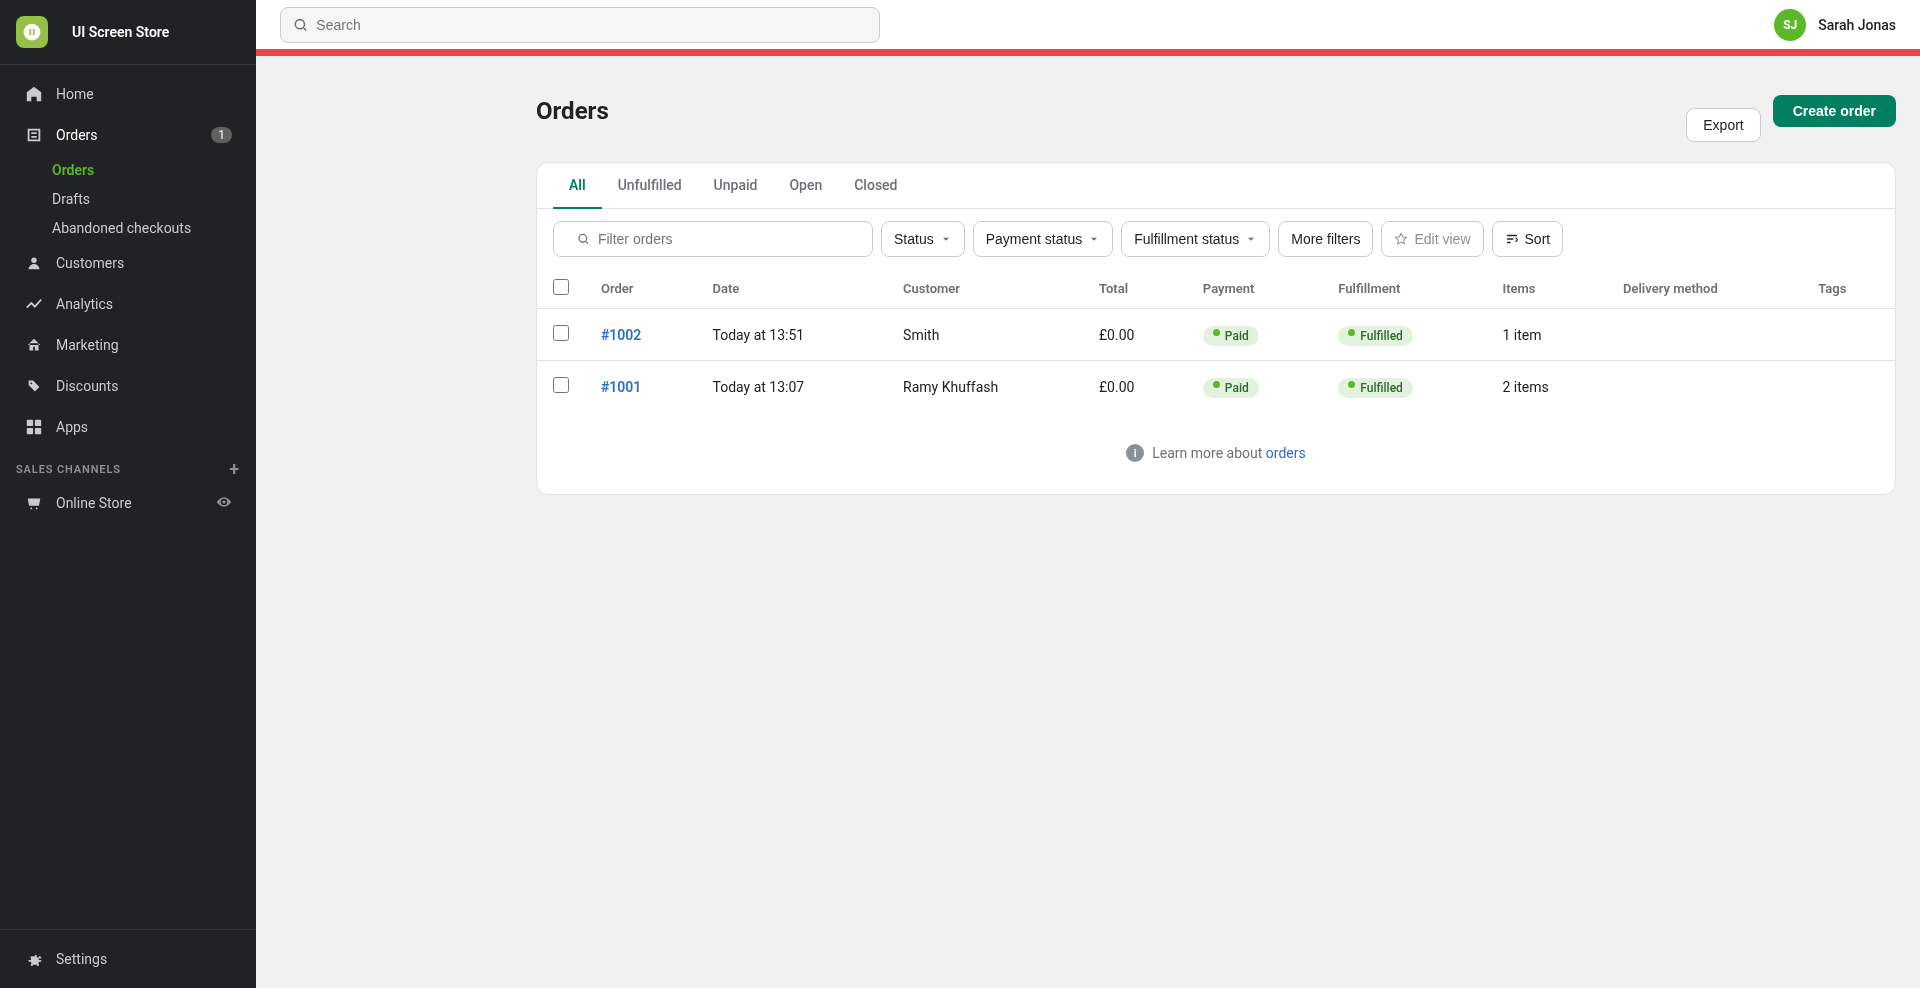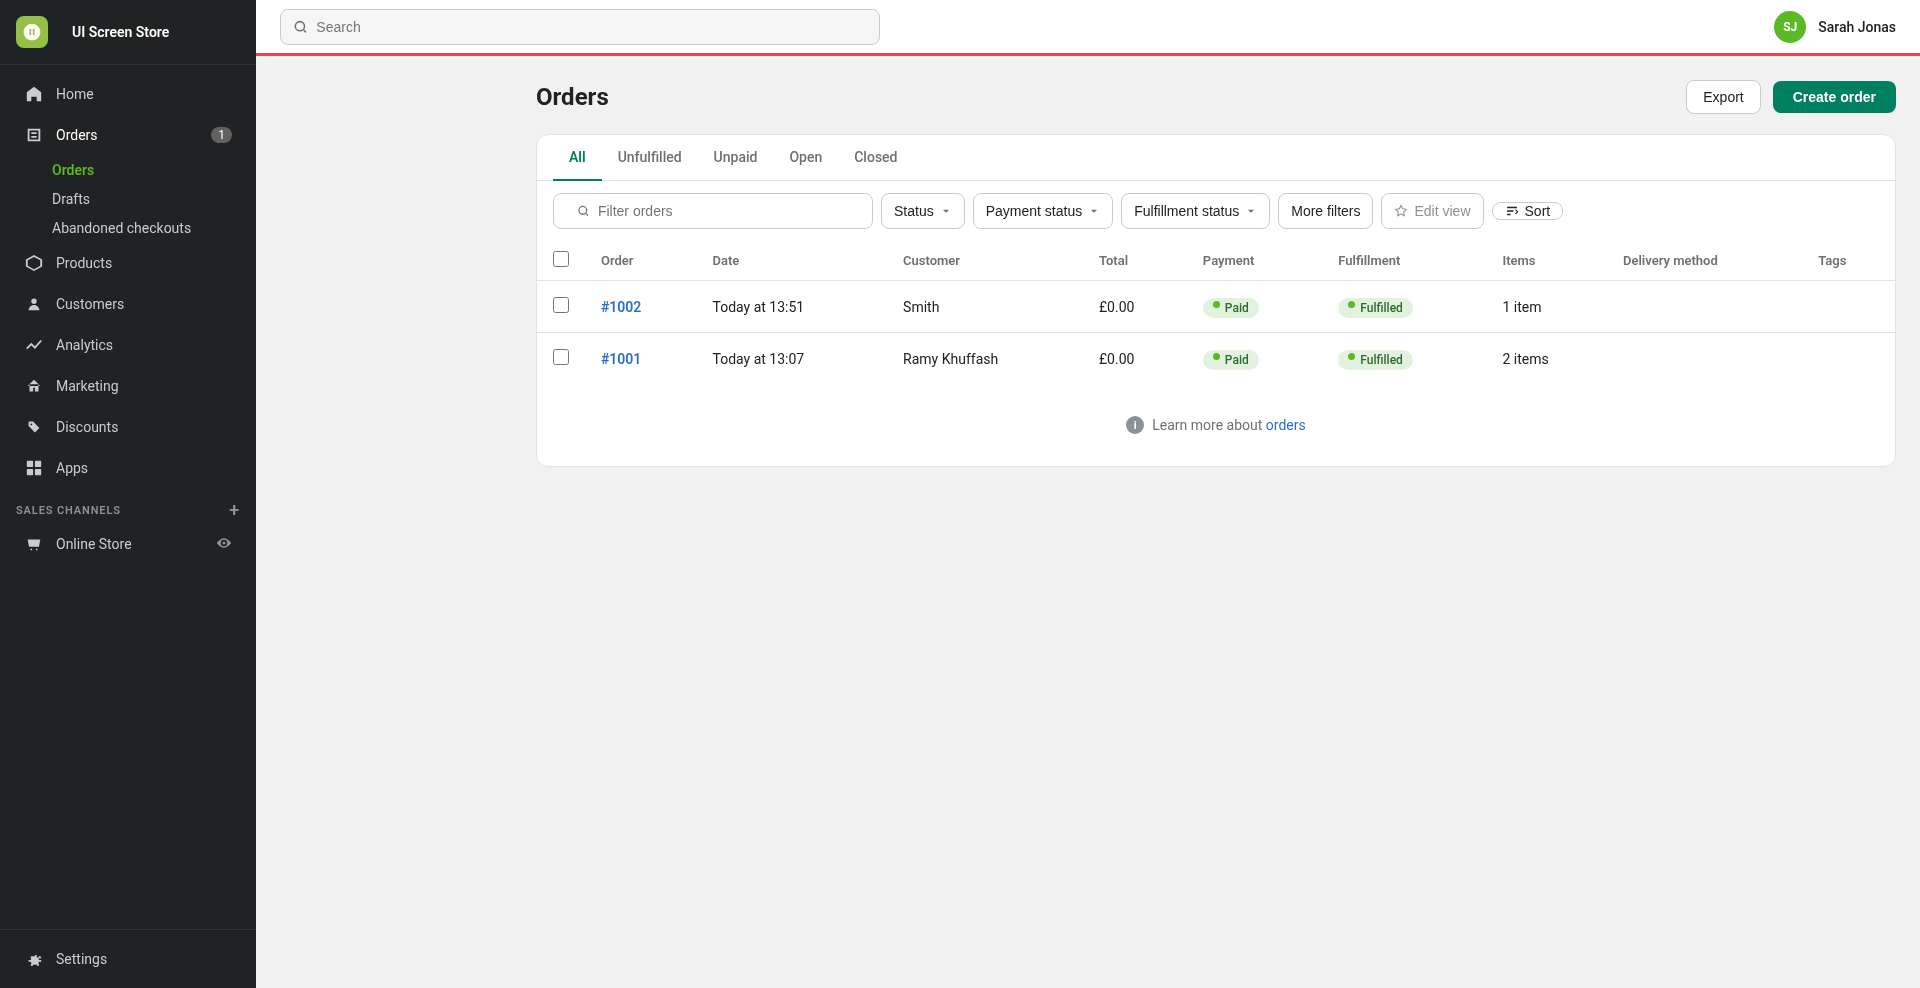--- a/index.html
+++ b/index.html
@@ -107,21 +107,21 @@
     .eye-btn { color: #8c9196; cursor: pointer; }
 
     
     .topbar {
       position: fixed;
       left: 256px;
       top: 0;
       right: 0;
       height: 56px;
       background: #fff;
-      border-bottom: 3px solid #ef4444;
+      border-bottom: 7px solid #ef4444;
       display: flex;
       align-items: center;
       padding: 0 24px;
       gap: 16px;
       z-index: 10;
     }
     .search-box {
       flex: 1;
       max-width: 600px;
       display: flex;
@@ -163,20 +163,21 @@
     .header-actions { display: flex; gap: 12px; align-items: center; }
     .btn-export {
       background: #fff;
       border: 1px solid #c9cccf;
       border-radius: 8px;
       padding: 8px 16px;
       font-size: 14px;
       cursor: pointer;
       color: #202223;
       font-weight: 500;
+      margin-top: 28px;
     }
     .btn-create {
       background: #008060;
       color: #fff;
       border: none;
       border-radius: 8px;
       padding: 8px 20px;
       font-size: 14px;
       cursor: pointer;
       font-weight: 600;
@@ -252,21 +253,21 @@
       cursor: pointer;
       font-size: 14px;
       color: #8c9196;
     }
     .sort-btn {
       display: flex; align-items: center; gap: 6px;
       background: #fff;
       border: 1px solid #c9cccf;
       border-radius: 8px;
       padding: 0 12px;
-      height: 18px;
+      height: 36px;
       cursor: pointer;
       font-size: 14px;
       color: #202223;
       font-weight: 500;
     }
 
     
     .orders-table { width: 100%; border-collapse: collapse; }
     .orders-table th {
       text-align: left;
@@ -359,28 +360,20 @@
         <span>Orders</span>
       </div>
       <div class="nav-sub-item">
         <span>Drafts</span>
       </div>
       <div class="nav-sub-item">
         <span>Abandoned checkouts</span>
       </div>
     </div>
 
-    <div class="nav-item">
-      <span class="nav-item-icon">
-        <svg class="icon-svg" viewBox="0 0 20 20" fill="#c9cccf">
-            <path d="M10 1l9 5v8l-9 5-9-5V6l9-5zm0 2.24L3 7v6l7 3.88L17 13V7l-7-3.76z"></path>
-          </svg>
-      </span>
-      <span>Products</span>
-    </div>
 
     <div class="nav-item">
       <span class="nav-item-icon">
         <svg class="icon-svg" viewBox="0 0 20 20" fill="#c9cccf">
             <circle cx="10" cy="7" r="3"></circle>
             <path d="M4 17c0-3.31 2.69-6 6-6s6 2.69 6 6H4z"></path>
           </svg>
       </span>
       <span>Customers</span>
     </div>

